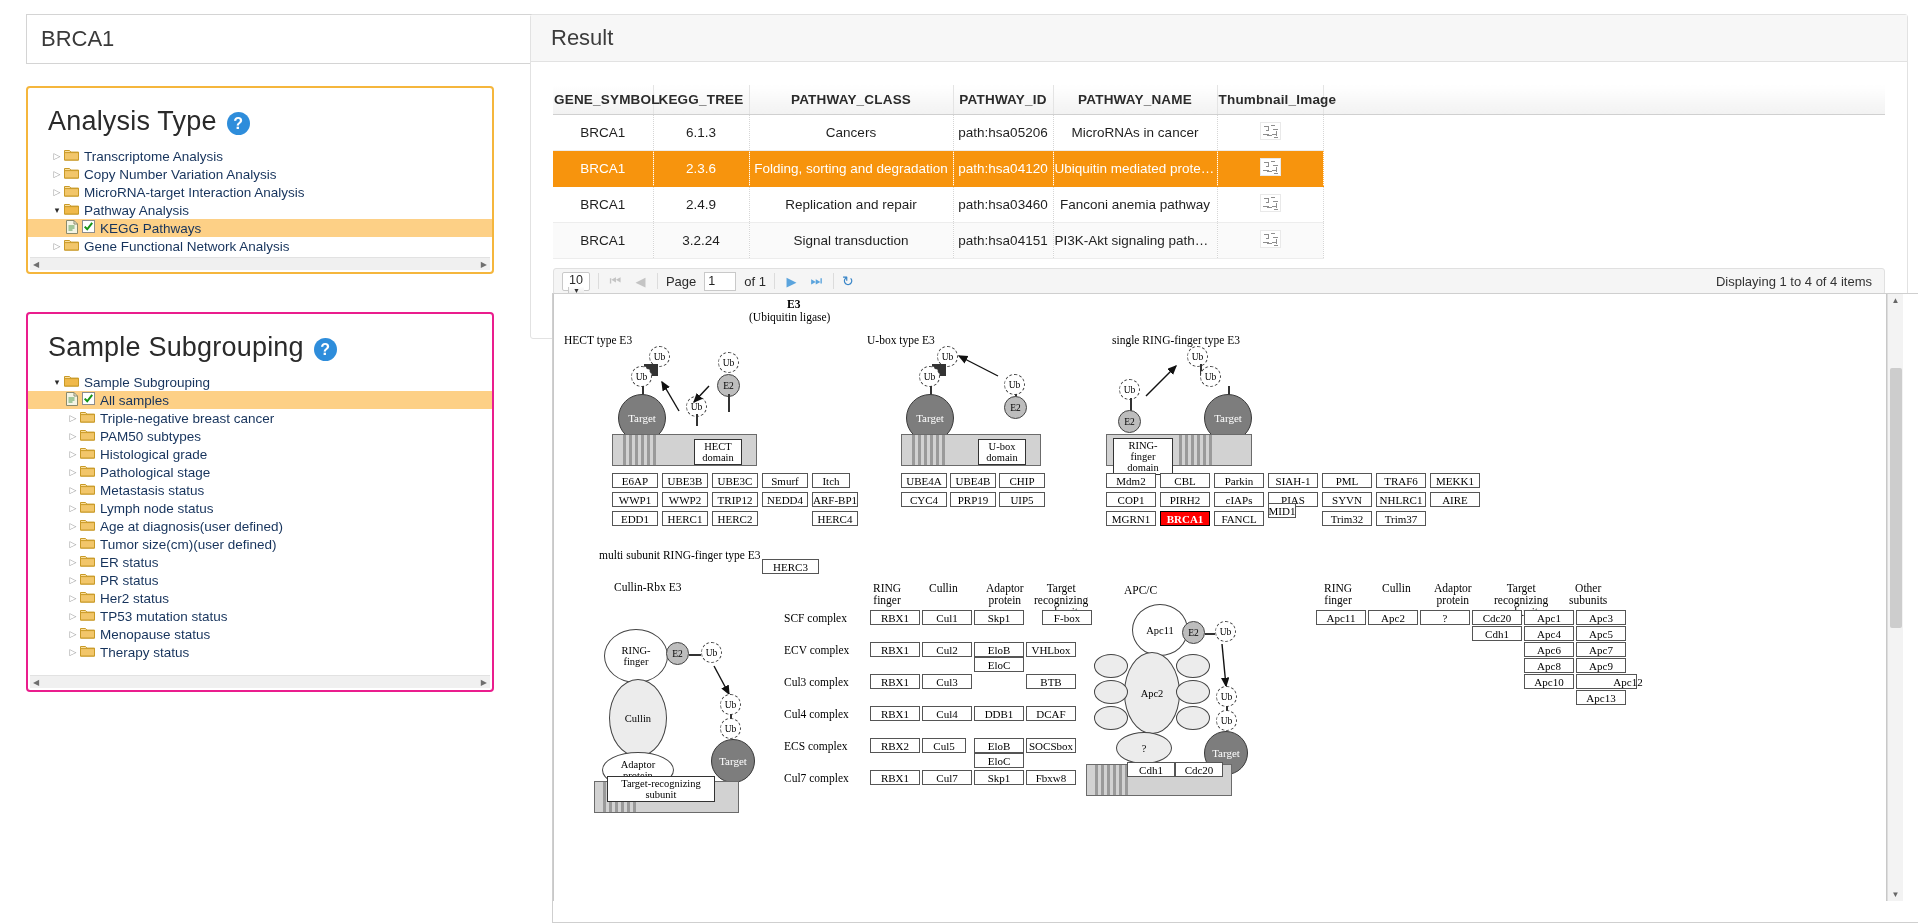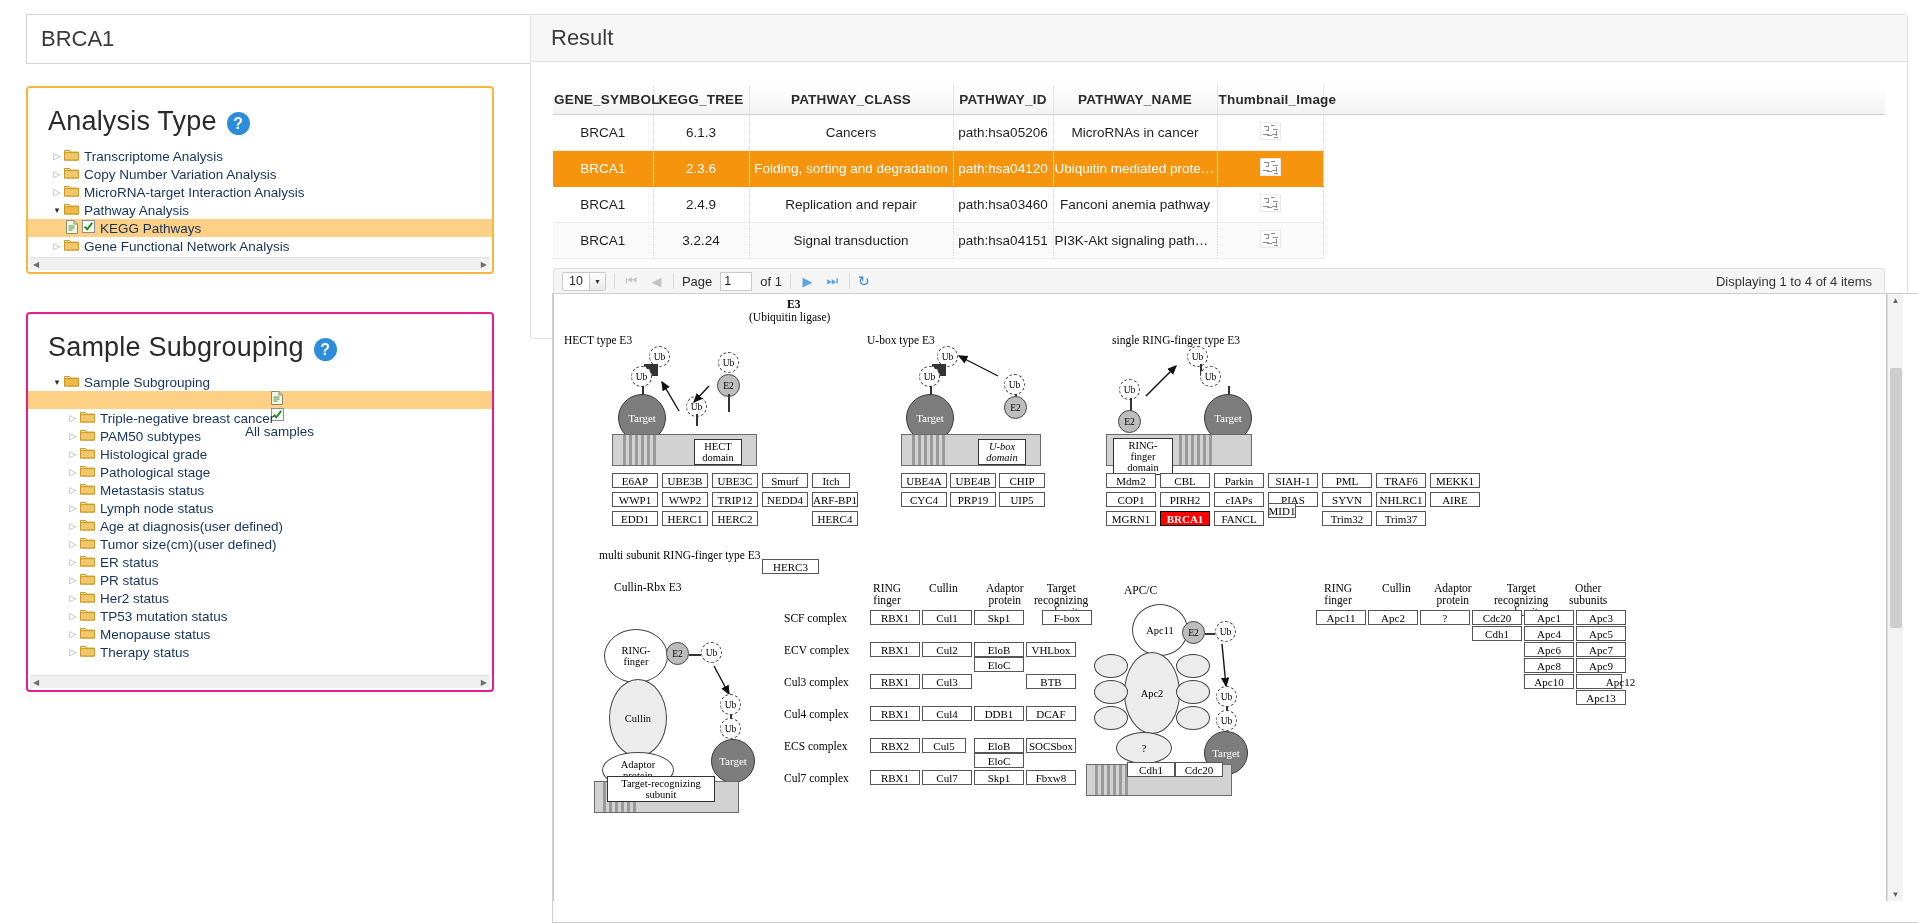--- a/index.html
+++ b/index.html
@@ -101,21 +101,21 @@
   .thumb i { position:absolute; background:#8e8e8e; display:block; }
   .spacer-col { border-right:none !important; border-bottom:none !important; background:#fff !important; }
 
   .pager {
     margin:9px 22px 0 22px; height:27px; background:#f5f5f5;
     border:1px solid #e0e0e0; border-radius:3px; display:flex;
     align-items:center; padding:0 8px; gap:8px; font-size:13px; color:#2a2a2a;
   }
   .pg-select {
     display:flex; align-items:center; border:1px solid #c9c9c9;
-    background:#fff; height:19px; border-radius:2px;
+    background:#fff; height:19px; border-radius:2px;flex-direction:column;
   }
   .pg-select .v { padding:0 6px; font-size:12.5px; }
   .pg-select .dd {
     width:16px; height:17px; border-left:1px solid #c9c9c9;
     background:linear-gradient(#fdfdfd,#eaeaea); display:flex;
     align-items:center; justify-content:center; font-size:7px; color:#333;
   }
   .pg-sep { width:1px; height:16px; background:#dcdcdc; }
   .pg-btn { color:#5ba4dd; font-size:13px; width:17px; text-align:center; cursor:pointer; }
   .pg-btn.dis { color:#c4c4c4; }
@@ -290,21 +290,21 @@
       </div>
       <div class="tree" id="tree-subgroup">
           <div class="tree-row" style="padding-left: 22px;">
             <span class="arrow open">▾</span>
             <span class="ic"><svg width="15" height="13" viewBox="0 0 15 13">
                 <path d="M0.5 2.5 h5 l1.4 1.6 H14.5 v8 H0.5 z" fill="#fbe0a2" stroke="#c99a27"></path>
                 <path d="M0.5 4.6 h14 v7.4 H0.5 z" fill="#f0b94a" stroke="#c99a27"></path>
               </svg></span>
             <span class="tree-label">Sample Subgrouping</span>
           </div>
-          <div class="tree-row sel" style="padding-left: 38px; flex-direction: column;">
+          <div class="tree-row sel" style="padding-left: 38px;">
             <span class="ic"><svg width="12" height="14" viewBox="0 0 12 14">
                 <path d="M0.5 0.5 h7.5 L11.5 4 v9.5 H0.5 z" fill="#f4f4e4" stroke="#8a8a6c"></path>
                 <path d="M8 0.5 V4 h3.5" fill="none" stroke="#8a8a6c"></path>
                 <g stroke="#3d8f3d" stroke-width="0.9">
                   <line x1="2.5" y1="6" x2="8.5" y2="6"></line>
                   <line x1="2.5" y1="8" x2="8.5" y2="8"></line>
                   <line x1="2.5" y1="10" x2="6.5" y2="10"></line>
                 </g>
               </svg></span>
             <span class="ic"><svg width="13" height="13" viewBox="0 0 13 13">
@@ -600,21 +600,21 @@
           <div class="bar" style="left:347px;top:140px;width:140px;">
             <div class="stripes" style="left: 10px;">
               <i></i>
               <i></i>
               <i></i>
               <i></i>
               <i></i>
               <i></i>
             </div>
           </div>
-          <div class="domain" style="left:424px;top:145px;width:48px;font-style:italic;">U-box<br>domain</div>
+          <div class="domain" style="left:424px;top:145px;width:48px;">U-box<br>domain</div>
           <div class="gbox" style="left:347px;top:179px;width:46px;">UBE4A</div>
           <div class="gbox" style="left:396px;top:179px;width:46px;">UBE4B</div>
           <div class="gbox" style="left:445px;top:179px;width:46px;">CHIP</div>
           <div class="gbox" style="left:347px;top:198px;width:46px;">CYC4</div>
           <div class="gbox" style="left:396px;top:198px;width:46px;">PRP19</div>
           <div class="gbox" style="left:445px;top:198px;width:46px;">UIP5</div>
           <div class="dg dg-lbl " style="left:558px;top:40px;">single RING-finger type E3</div>
           <div class="circ ub" style="left:633px;top:52px;">Ub</div>
           <div class="lk" style="left:646px;top:70px;width:2px;height:12px;"></div>
           <div class="circ ub" style="left:646px;top:72px;">Ub</div>
@@ -777,21 +777,21 @@
           <div class="gbox" style="left:970px;top:316px;width:50px;">Apc1</div>
           <div class="gbox" style="left:1022px;top:316px;width:50px;">Apc3</div>
           <div class="gbox" style="left:918px;top:332px;width:50px;">Cdh1</div>
           <div class="gbox" style="left:970px;top:332px;width:50px;">Apc4</div>
           <div class="gbox" style="left:1022px;top:332px;width:50px;">Apc5</div>
           <div class="gbox" style="left:970px;top:348px;width:50px;">Apc6</div>
           <div class="gbox" style="left:1022px;top:348px;width:50px;">Apc7</div>
           <div class="gbox" style="left:970px;top:364px;width:50px;">Apc8</div>
           <div class="gbox" style="left:1022px;top:364px;width:50px;">Apc9</div>
           <div class="gbox" style="left:970px;top:380px;width:50px;">Apc10</div>
-          <div class="gbox" style="left:1022px;top:380px;width:46px;padding-left:43px;">Apc12</div>
+          <div class="gbox" style="left:1022px;top:380px;width:61px;padding-left:43px;">Apc12</div>
           <div class="gbox" style="left:1022px;top:396px;width:50px;">Apc13</div>
         </div>
       <div class="vscroll">
         <span>▲</span>
         <span class="vthumb"></span>
         <span>▼</span>
       </div>
     </div>
   </div>
 </div>

